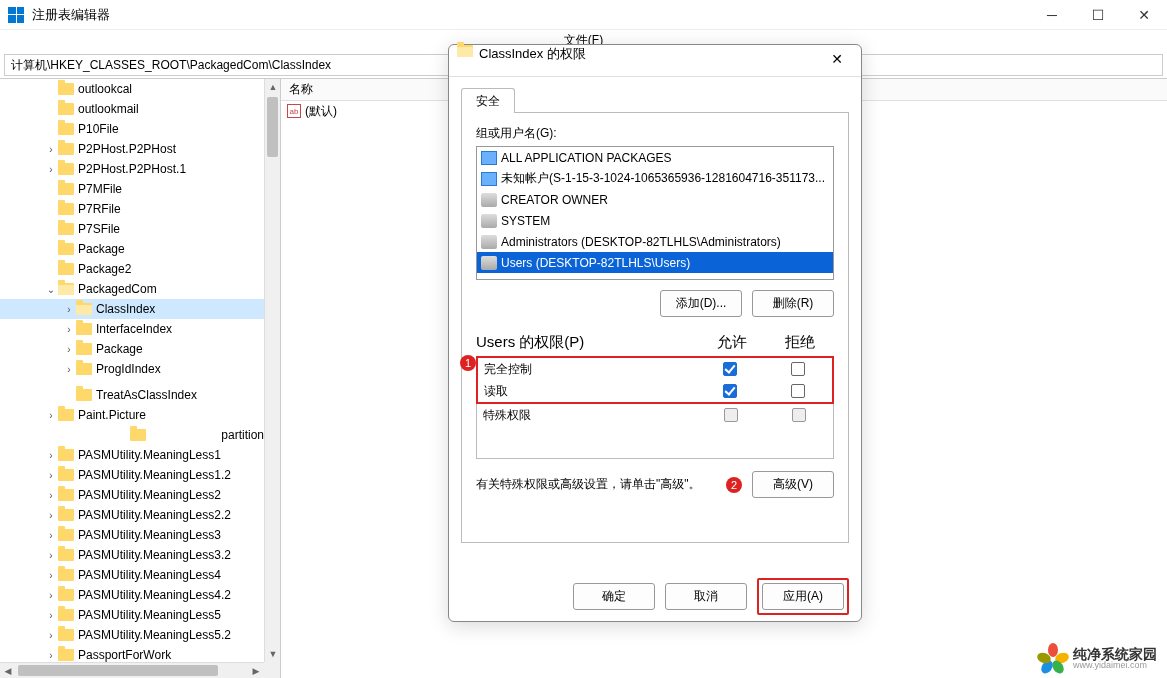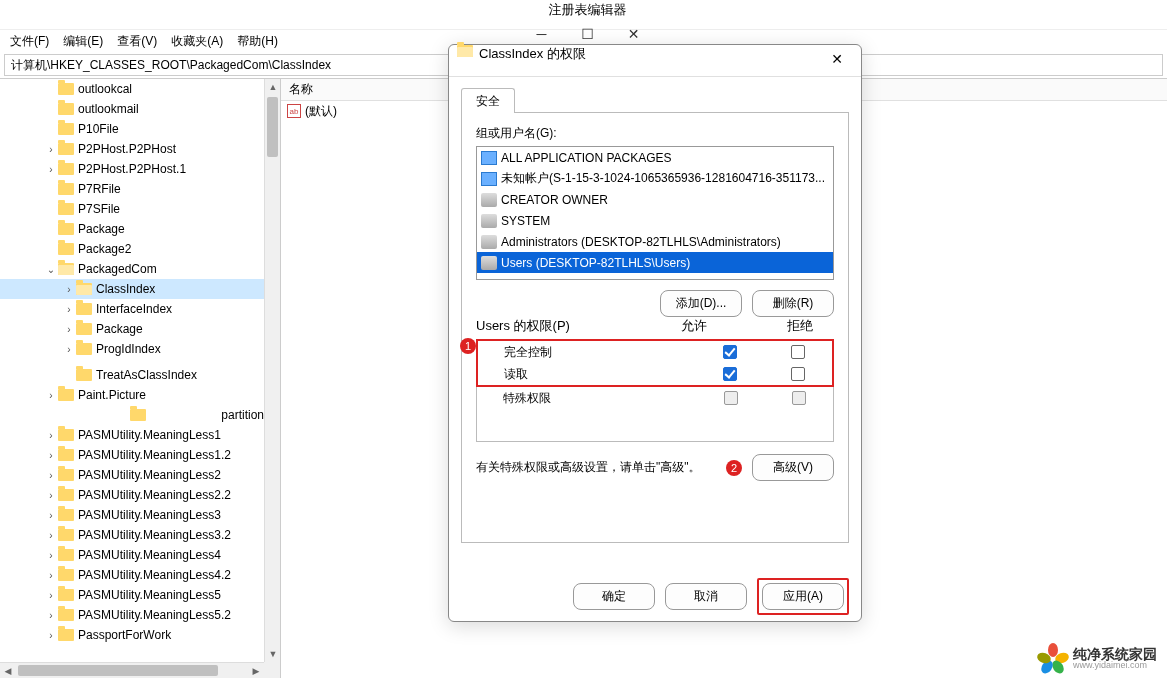--- a/index.html
+++ b/index.html
@@ -14,21 +14,20 @@
     overflow: hidden;
     position: relative;
   }
   
   .titlebar {
     height: 30px;
     display: flex;
     align-items: center;
     padding: 0 0 0 8px;
     border-bottom: 1px solid #eee;
-    flex-direction: column;
   }
   .title-icon {
     width: 16px; height: 16px;
     display: grid;
     grid-template-columns: 1fr 1fr;
     grid-template-rows: 1fr 1fr;
     gap: 1px;
     margin-right: 8px;
   }
   .title-icon div { background: #0078d4; }
@@ -39,20 +38,21 @@
     display: flex; align-items: center; justify-content: center;
     color: #333; font-size: 14px;
   }
   
   .menubar {
     height: 22px;
     display: flex;
     align-items: center;
     padding: 0 4px;
     gap: 2px;
+    flex-direction: column;
   }
   .menu-item {
     padding: 2px 6px;
     font-size: 12px;
   }
   
   .addressbar {
     height: 22px;
     border: 1px solid #ccc;
     margin: 2px 4px;
@@ -192,38 +192,38 @@
   }
   .lb-selected{background:#0a64d8;color:#fff;}
   .icon-user,.icon-grp,.icon-pkg{
     width:16px;height:14px;margin-right:4px;display:inline-block;position:relative;
   }
   .icon-pkg{background:#6ab0ff;border:1px solid #2a7ad0;}
   .icon-grp{background:linear-gradient(#ddd,#aaa);border-radius:2px;}
   .btn-row{display:flex;gap:10px;justify-content:flex-end;margin-top:10px;}
   .btn{
     border:1px solid #999;background:#fdfdfd;padding:4px 0;width:82px;
-    text-align:center;font-size:12px;border-radius:8px;
+    text-align:center;font-size:12px;border-radius:3px;
   }
   .perm-header{
-    display:flex;font-size:13px;gap:38px;
+    display:flex;margin-top:16px;font-size:15px;
   }
   .perm-header .lbl{flex:1;}
   .perm-header .col{width:68px;text-align:center;}
   .perm-box{
     border:2px solid #d22;margin-top:4px;position:relative;
   }
   .perm-badge{
     position:absolute;left:-18px;top:-3px;width:16px;height:16px;border-radius:50%;
     background:#d22;color:#fff;font-size:11px;display:flex;align-items:center;justify-content:center;
   }
   .perm-row{
     display:flex;align-items:center;height:22px;font-size:12px;padding-left:6px;
   }
-  .perm-row .name{flex:1;margin-left:20px;}
+  .perm-row .name{flex:1;}
   .perm-row .col{width:68px;text-align:center;}
   .cb{
     width:14px;height:14px;border:1px solid #666;display:inline-block;border-radius:2px;
     vertical-align:middle;background:#fff;
   }
   .cb.checked{background:#1a6dd8;border-color:#1a6dd8;position:relative;}
   .cb.checked::after{
     content:"";position:absolute;left:3px;top:0px;width:4px;height:8px;
     border:solid #fff;border-width:0 2px 2px 0;transform:rotate(40deg);
   }
@@ -308,20 +308,25 @@
         </div>
         <div class="tree-item" style="padding-left: 44px;">
           <span class="expander">›</span>
           <span class="folder-icon"></span>
           <span>P2PHost.P2PHost</span>
         </div>
         <div class="tree-item" style="padding-left: 44px;">
           <span class="expander">›</span>
           <span class="folder-icon"></span>
           <span>P2PHost.P2PHost.1</span>
+        </div>
+        <div class="tree-item" style="padding-left: 44px;">
+          <span class="expander"></span>
+          <span class="folder-icon"></span>
+          <span>P7MFile</span>
         </div>
         <div class="tree-item" style="padding-left: 44px;">
           <span class="expander"></span>
           <span class="folder-icon"></span>
           <span>P7RFile</span>
         </div>
         <div class="tree-item" style="padding-left: 44px;">
           <span class="expander"></span>
           <span class="folder-icon"></span>
           <span>P7SFile</span>

